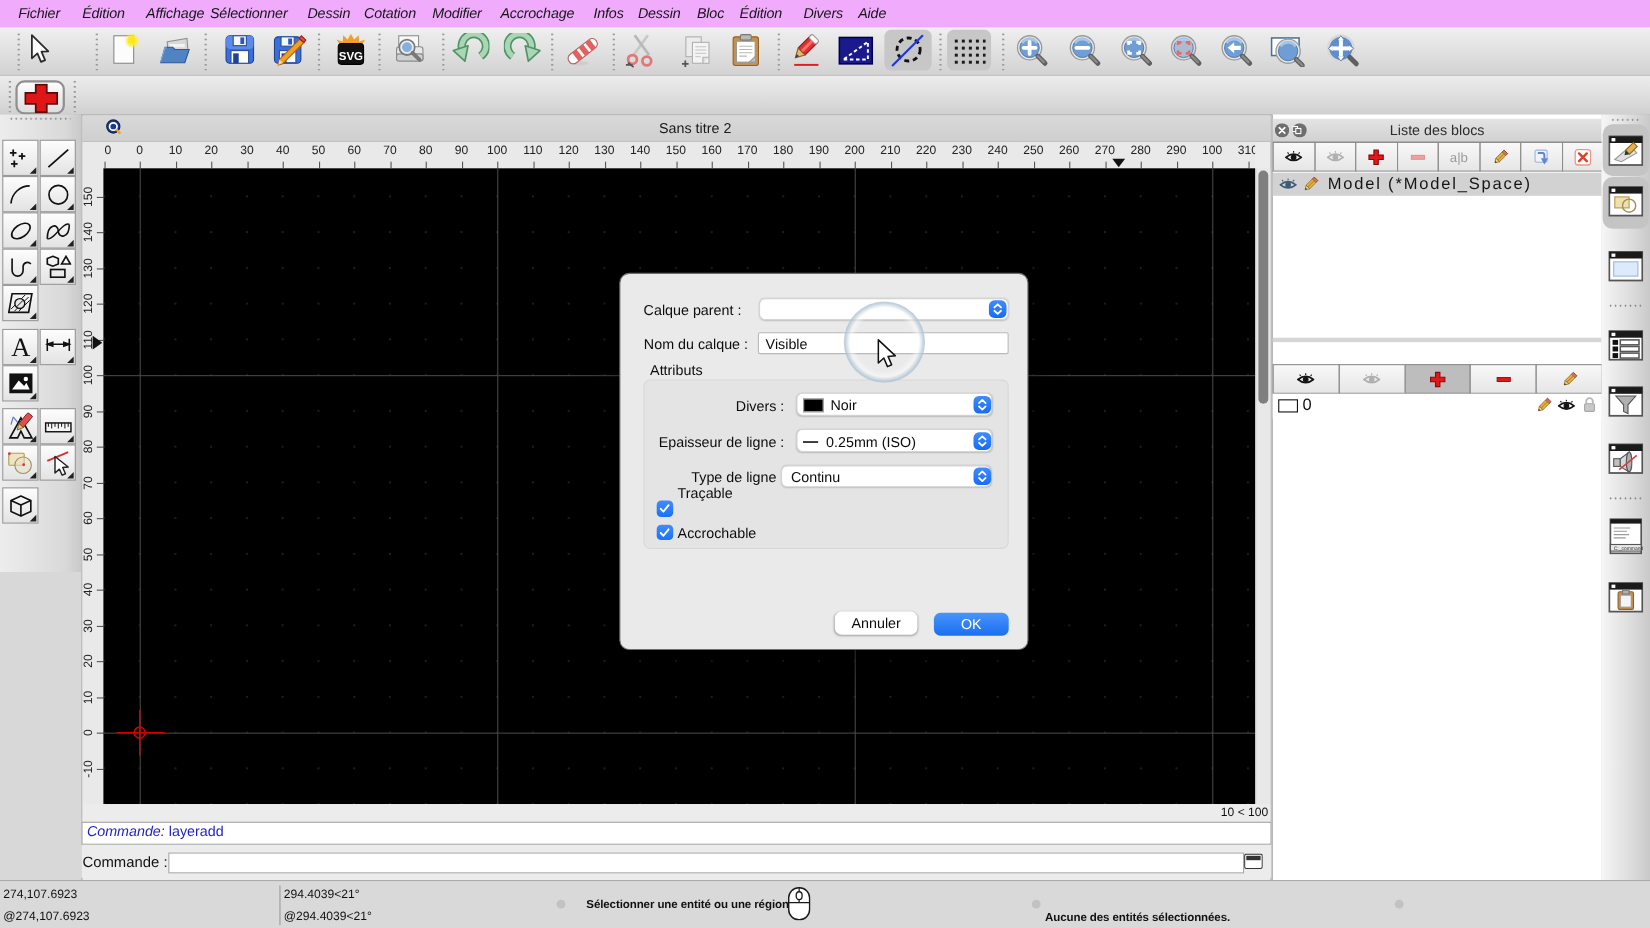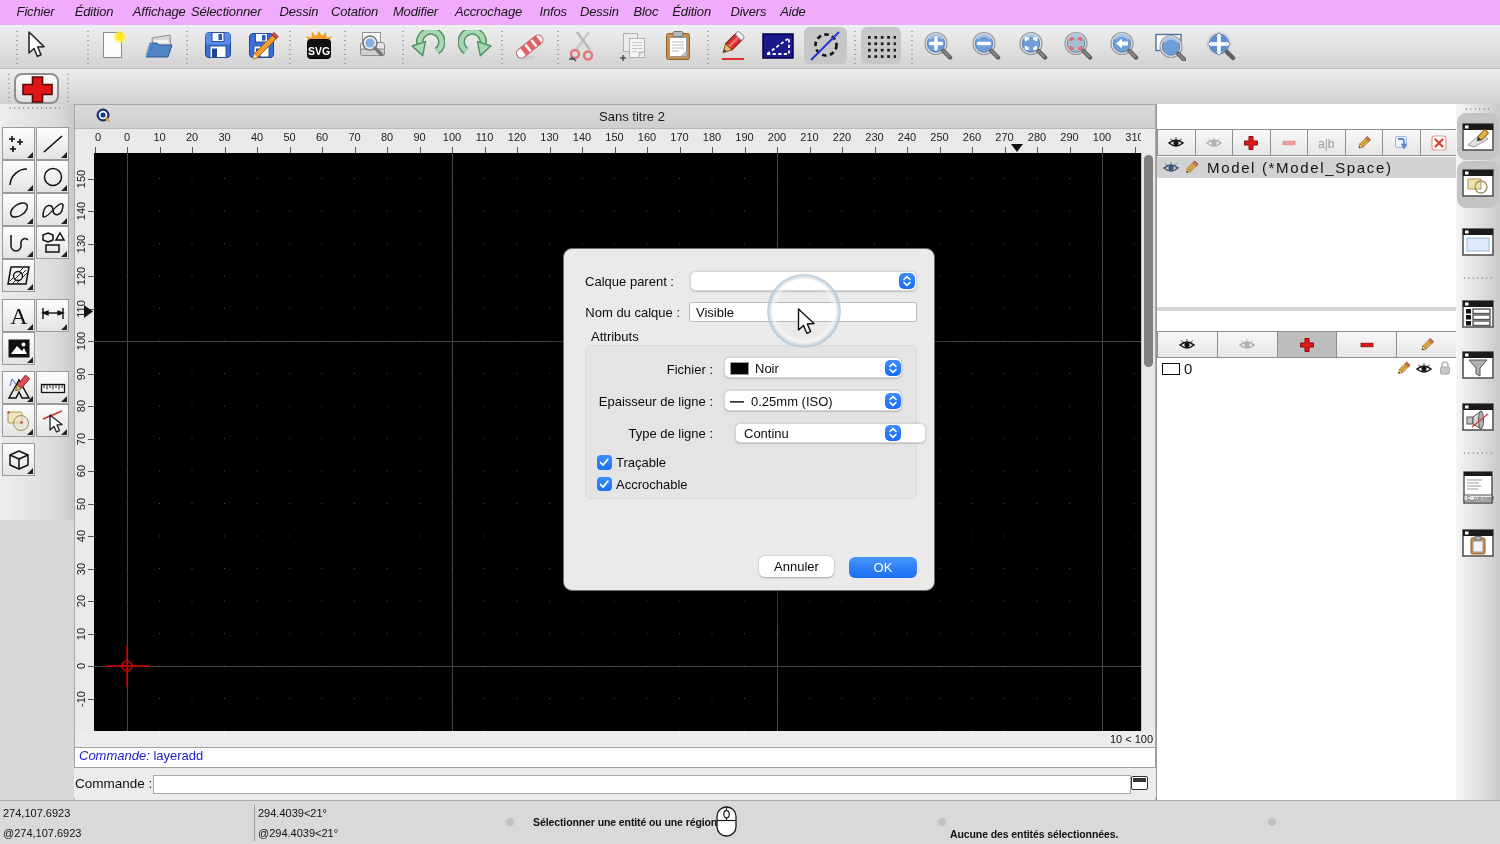--- a/index.html
+++ b/index.html
@@ -652,20 +652,36 @@
 <div class="abs" id="cmdhist"><span style="font-style:italic">Commande:</span>&nbsp;layeradd</div>
 <div class="abs" id="cmdrow">
 <span style="position:absolute;left:1px;top:8px;font-size:13.5px;color:#111">Commande :</span>
 <div class="abs" id="cmdinput" style="left:79px;top:7px"></div>
 <svg class="abs" style="left:1057px;top:8px" width="17" height="14">
       <rect x="0.5" y="0.5" width="16" height="13" rx="1.5" fill="#fff" stroke="#333"></rect>
       <rect x="2" y="2" width="13" height="4" fill="#333"></rect>
     </svg>
 </div>
 <div class="abs" id="rpanel">
+<div class="ptitle" style="left:0;top:4px">
+      <span class="cap">Liste des blocs</span>
+      <div style="position:absolute;left:2px;top:4px">
+        <svg width="13" height="13" viewBox="0 0 13 13">
+          <circle cx="6.5" cy="6.5" r="6.5" fill="#6e6e6e"></circle>
+          <path d="M4,4 L9,9 M9,4 L4,9" stroke="#fff" stroke-width="1.5" stroke-linecap="round"></path>
+        </svg>
+      </div>
+      <div style="position:absolute;left:18px;top:4px">
+        <svg width="13" height="13" viewBox="0 0 13 13">
+          <circle cx="6.5" cy="6.5" r="6.5" fill="#6e6e6e"></circle>
+          <rect x="4.6,3" y="3" width="4.6" height="4.6" fill="none" stroke="#fff"></rect>
+          <rect x="3" y="4.8" width="4.6" height="4.6" fill="#6e6e6e" stroke="#fff"></rect>
+        </svg>
+      </div>
+    </div>
 <div class="pcell" style="left:0.0px;top:25px;width:38.5px;height:27px">
       <div style="position:absolute;left:50%;top:50%;transform:translate(-50%,-50%)">
         <svg width="16" height="12" viewBox="0 0 16 12">
           <path d="M1,6 Q8,0.2 15,6 Q8,11.8 1,6 Z" fill="none" stroke="#151515" stroke-width="1.5"></path>
           <circle cx="8" cy="6" r="2.6" fill="#151515"></circle>
           <g stroke="#151515" stroke-width="1">
             <line x1="3.5" y1="2.8" x2="2.5" y2="1.6"></line>
             <line x1="8" y1="1.8" x2="8" y2="0.3"></line>
             <line x1="12.5" y1="2.8" x2="13.5" y2="1.6"></line>
           </g>
@@ -967,21 +983,21 @@
         <path d="M5 6.5 L8 3.6 L11 6.5" fill="none" stroke="#fff" stroke-width="1.6" stroke-linecap="round" stroke-linejoin="round"></path>
         <path d="M5 9.5 L8 12.4 L11 9.5" fill="none" stroke="#fff" stroke-width="1.6" stroke-linecap="round" stroke-linejoin="round"></path>
       </svg>
     </div>
 <div class="dlabel" style="left:0px;top:56px;width:116px">Nom du calque :</div>
 <div class="abs" style="left:125px;top:53px;width:228px;height:20px;background:#fff;border:1px solid #b9b9b9;box-sizing:border-box;border-radius:2px">
       <span style="position:absolute;left:6px;top:2px;font-size:13px;color:#0c0c0c">Visible</span>
     </div>
 <div class="dtxt" style="left:27px;top:80px">Attributs</div>
 <div class="abs" style="left:21px;top:96px;width:332px;height:154px;background:#e4e4e4;border:1px solid #d8d8d8;border-radius:6px;box-sizing:border-box"></div>
-<div class="dlabel" style="left:0px;top:113px;width:149px">Fichier :</div>
+<div class="dlabel" style="left:0px;top:113px;width:149px">Divers :</div>
 <div class="combo" style="left:160px;top:108px;width:178px;height:21px">
       <div style="position:absolute;left:6px;top:5px;width:17px;height:11px;background:#000;outline:1px solid #999"></div>
       <span style="position:absolute;left:30px;top:3px">Noir</span>
     </div>
 <div class="chev" style="left:321px;top:110.5px">
       <svg width="16" height="16" viewBox="0 0 16 16">
         <path d="M5 6.5 L8 3.6 L11 6.5" fill="none" stroke="#fff" stroke-width="1.6" stroke-linecap="round" stroke-linejoin="round"></path>
         <path d="M5 9.5 L8 12.4 L11 9.5" fill="none" stroke="#fff" stroke-width="1.6" stroke-linecap="round" stroke-linejoin="round"></path>
       </svg>
     </div>
@@ -992,35 +1008,35 @@
       </svg>
       <span style="position:absolute;left:26px;top:3px">0.25mm (ISO)</span>
     </div>
 <div class="chev" style="left:321px;top:143.5px">
       <svg width="16" height="16" viewBox="0 0 16 16">
         <path d="M5 6.5 L8 3.6 L11 6.5" fill="none" stroke="#fff" stroke-width="1.6" stroke-linecap="round" stroke-linejoin="round"></path>
         <path d="M5 9.5 L8 12.4 L11 9.5" fill="none" stroke="#fff" stroke-width="1.6" stroke-linecap="round" stroke-linejoin="round"></path>
       </svg>
     </div>
 <div class="dlabel" style="left:0px;top:177px;width:149px">Type de ligne :</div>
-<div class="combo" style="left:171px;top:174px;width:191px;height:20px">
+<div class="combo" style="left:146px;top:174px;width:191px;height:20px">
       <span style="position:absolute;left:8px;top:2px">Continu</span>
     </div>
 <div class="chev" style="left:321px;top:176px">
       <svg width="16" height="16" viewBox="0 0 16 16">
         <path d="M5 6.5 L8 3.6 L11 6.5" fill="none" stroke="#fff" stroke-width="1.6" stroke-linecap="round" stroke-linejoin="round"></path>
         <path d="M5 9.5 L8 12.4 L11 9.5" fill="none" stroke="#fff" stroke-width="1.6" stroke-linecap="round" stroke-linejoin="round"></path>
       </svg>
     </div>
 <div class="cbx" style="left:33px;top:206px">
       <svg width="14.5" height="14.5" viewBox="0 0 15 15">
         <path d="M3.8 7.8 L6.3 10.4 L11.2 4.4" fill="none" stroke="#fff" stroke-width="1.8" stroke-linecap="round" stroke-linejoin="round"></path>
       </svg>
     </div>
-<div class="dtxt" style="left:52px;top:206px">Traçable</div>
+<div class="dtxt" style="left:52px;top:192px">Traçable</div>
 <div class="cbx" style="left:33px;top:227.5px">
       <svg width="14.5" height="14.5" viewBox="0 0 15 15">
         <path d="M3.8 7.8 L6.3 10.4 L11.2 4.4" fill="none" stroke="#fff" stroke-width="1.8" stroke-linecap="round" stroke-linejoin="round"></path>
       </svg>
     </div>
 <div class="dtxt" style="left:52px;top:227.5px">Accrochable</div>
 <div class="abs" style="left:195px;top:307px;width:75px;height:21px;background:#fff;border-radius:6px;box-shadow:0 0.5px 2px rgba(0,0,0,0.3);text-align:center;font-size:13px;color:#0c0c0c;line-height:21px">Annuler</div>
 <div class="abs" style="left:285px;top:308px;width:68px;height:21px;background:linear-gradient(#4795fc,#1b6ef0);border-radius:6px;text-align:center;font-size:13px;color:#fff;line-height:21px">OK</div>
 </div>
 <div class="abs" id="halo" style="left:767px;top:274px;width:74px;height:74px;border-radius:50%;background:radial-gradient(circle, rgba(255,255,255,0) 0 50%, rgba(255,255,255,0.5) 60%, rgba(172,193,209,0.8) 69%, rgba(248,251,253,0.9) 77%, rgba(176,196,212,0.75) 86%, rgba(216,228,238,0.35) 94%, rgba(255,255,255,0) 100%)"></div>

